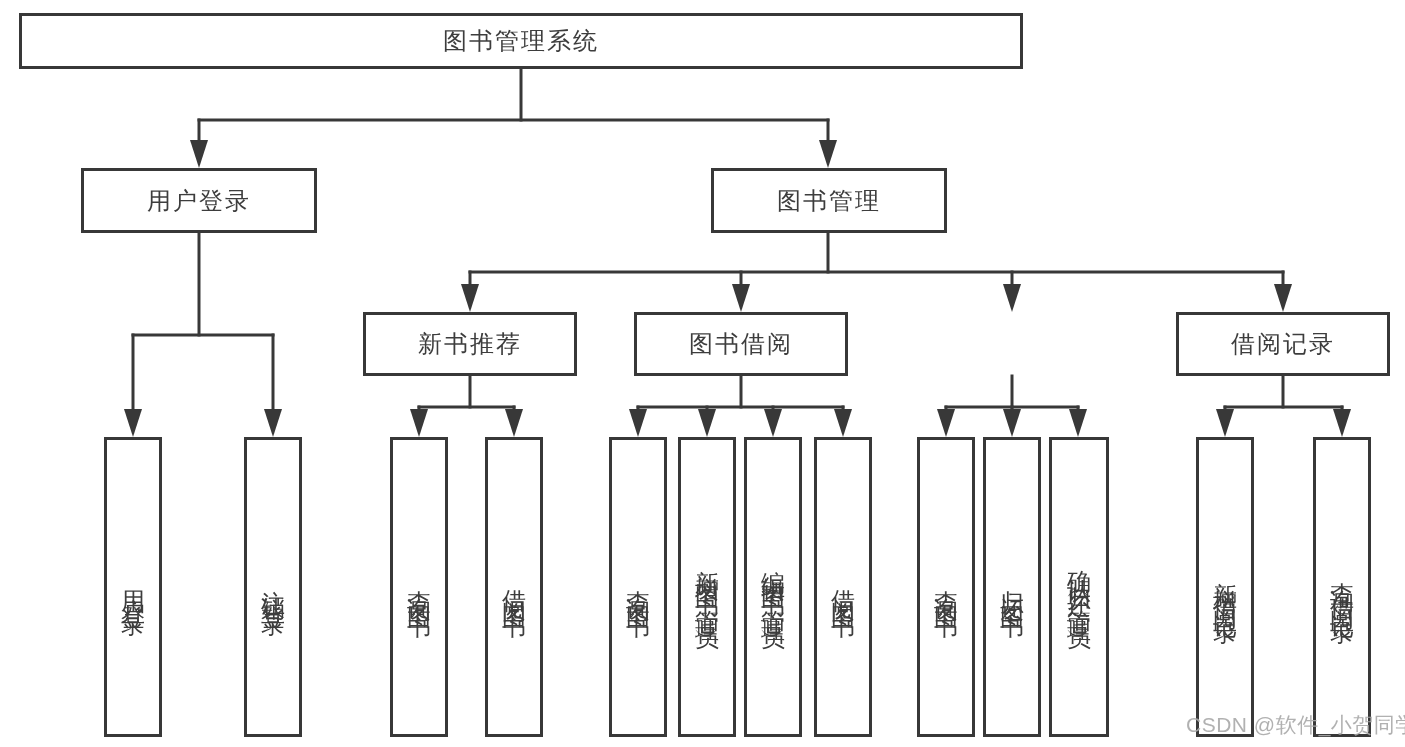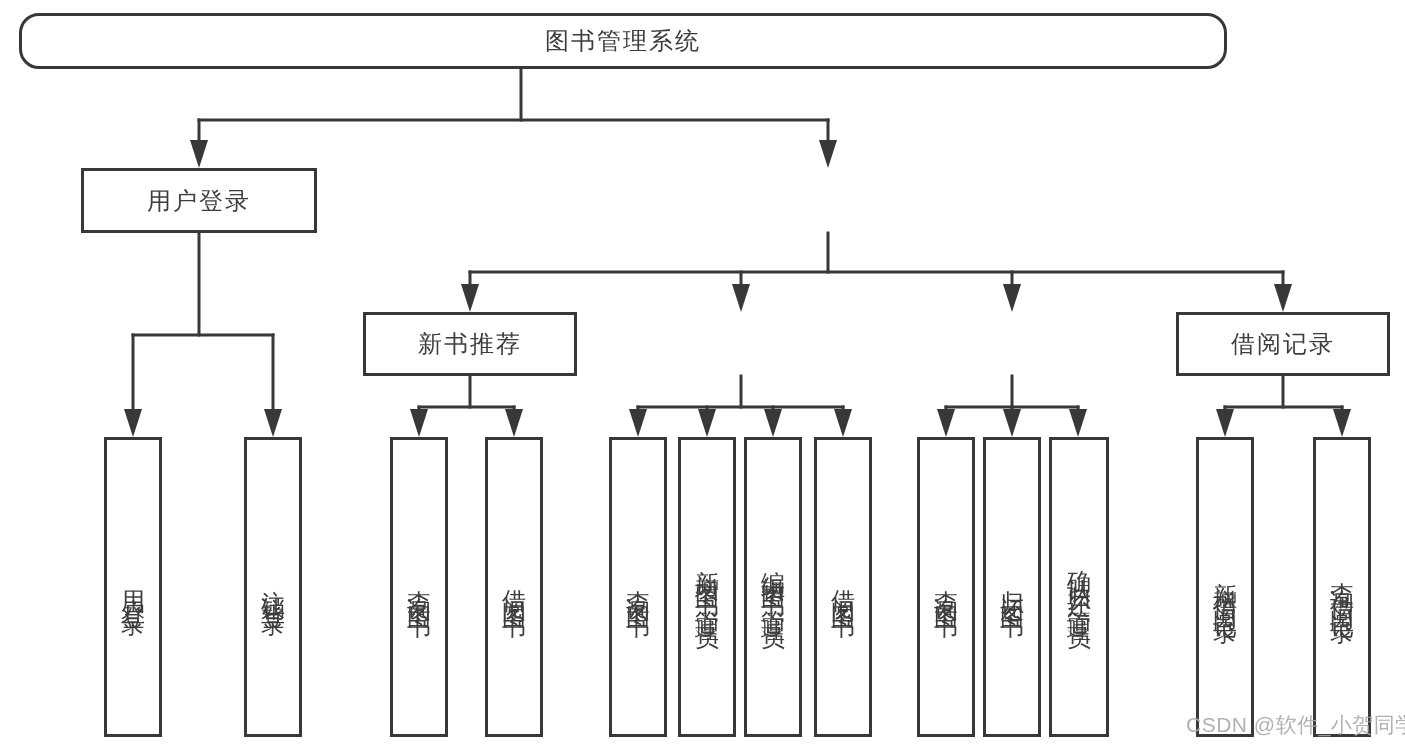--- a/index.html
+++ b/index.html
@@ -124,31 +124,37 @@
 
       <polygon points="937,409 955,409 946,437"></polygon>
       <polygon points="1003,409 1021,409 1012,437"></polygon>
       <polygon points="1069,409 1087,409 1078,437"></polygon>
 
       <polygon points="1216,409 1234,409 1225,437"></polygon>
       <polygon points="1333,409 1351,409 1342,437"></polygon>
     </g>
   </svg>
 
-  <div class="box" style="left:19px; top:13px; width:1208px; height:56px;border-radius:20px;">
+  <div class="box" style="left:19px; top:13px; width:1004px; height:56px;">
     <span class="lbl">图书管理系统</span>
   </div>
 
   <div class="box" style="left:81px; top:168px; width:236px; height:65px;">
     <span class="lbl">用户登录</span>
   </div>
+  <div class="box" style="left:711px; top:168px; width:236px; height:65px;">
+    <span class="lbl">图书管理</span>
+  </div>
 
   <div class="box" style="left:363px; top:312px; width:214px; height:64px;">
     <span class="lbl">新书推荐</span>
   </div>
+  <div class="box" style="left:634px; top:312px; width:214px; height:64px;">
+    <span class="lbl">图书借阅</span>
+  </div>
   <div class="box" style="left:1176px; top:312px; width:214px; height:64px;">
     <span class="lbl">借阅记录</span>
   </div>
 
   <div class="box leaf" style="left:104px; top:437px; width:58px; height:300px;">
     <span class="lbl">用户登录</span>
   </div>
   <div class="box leaf" style="left:244px; top:437px; width:58px; height:300px;">
     <span class="lbl">注销登录</span>
   </div>

